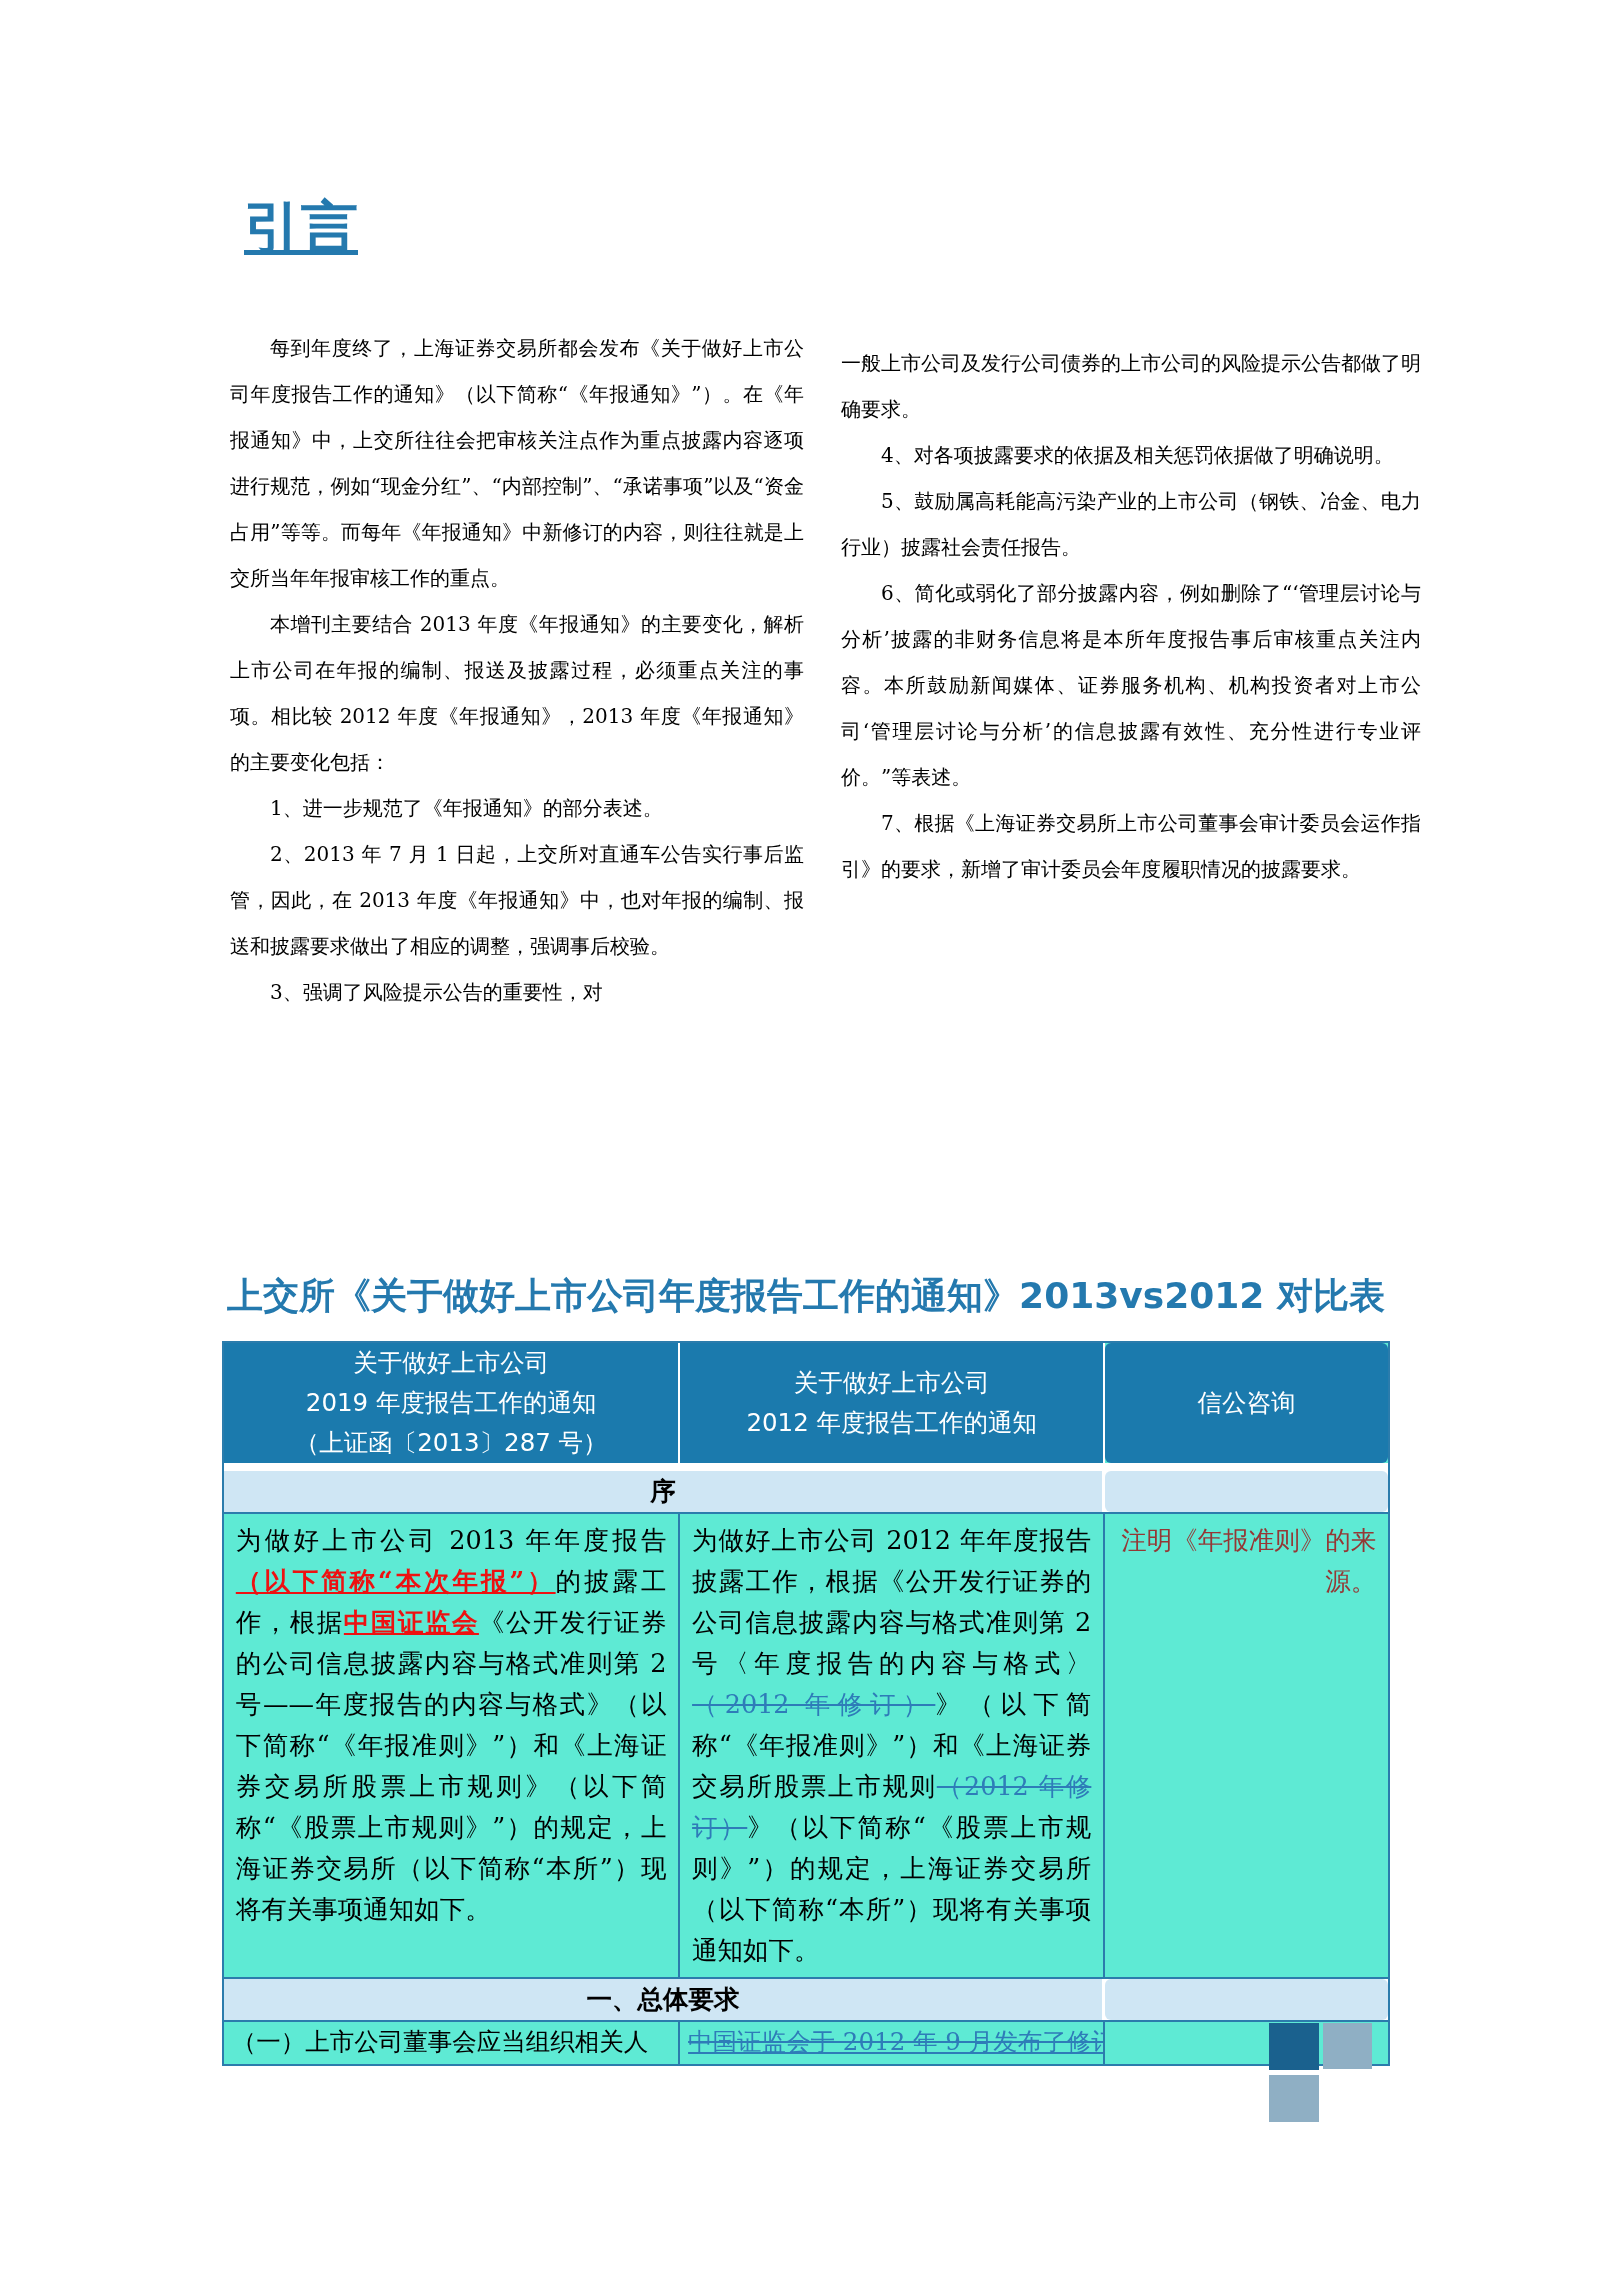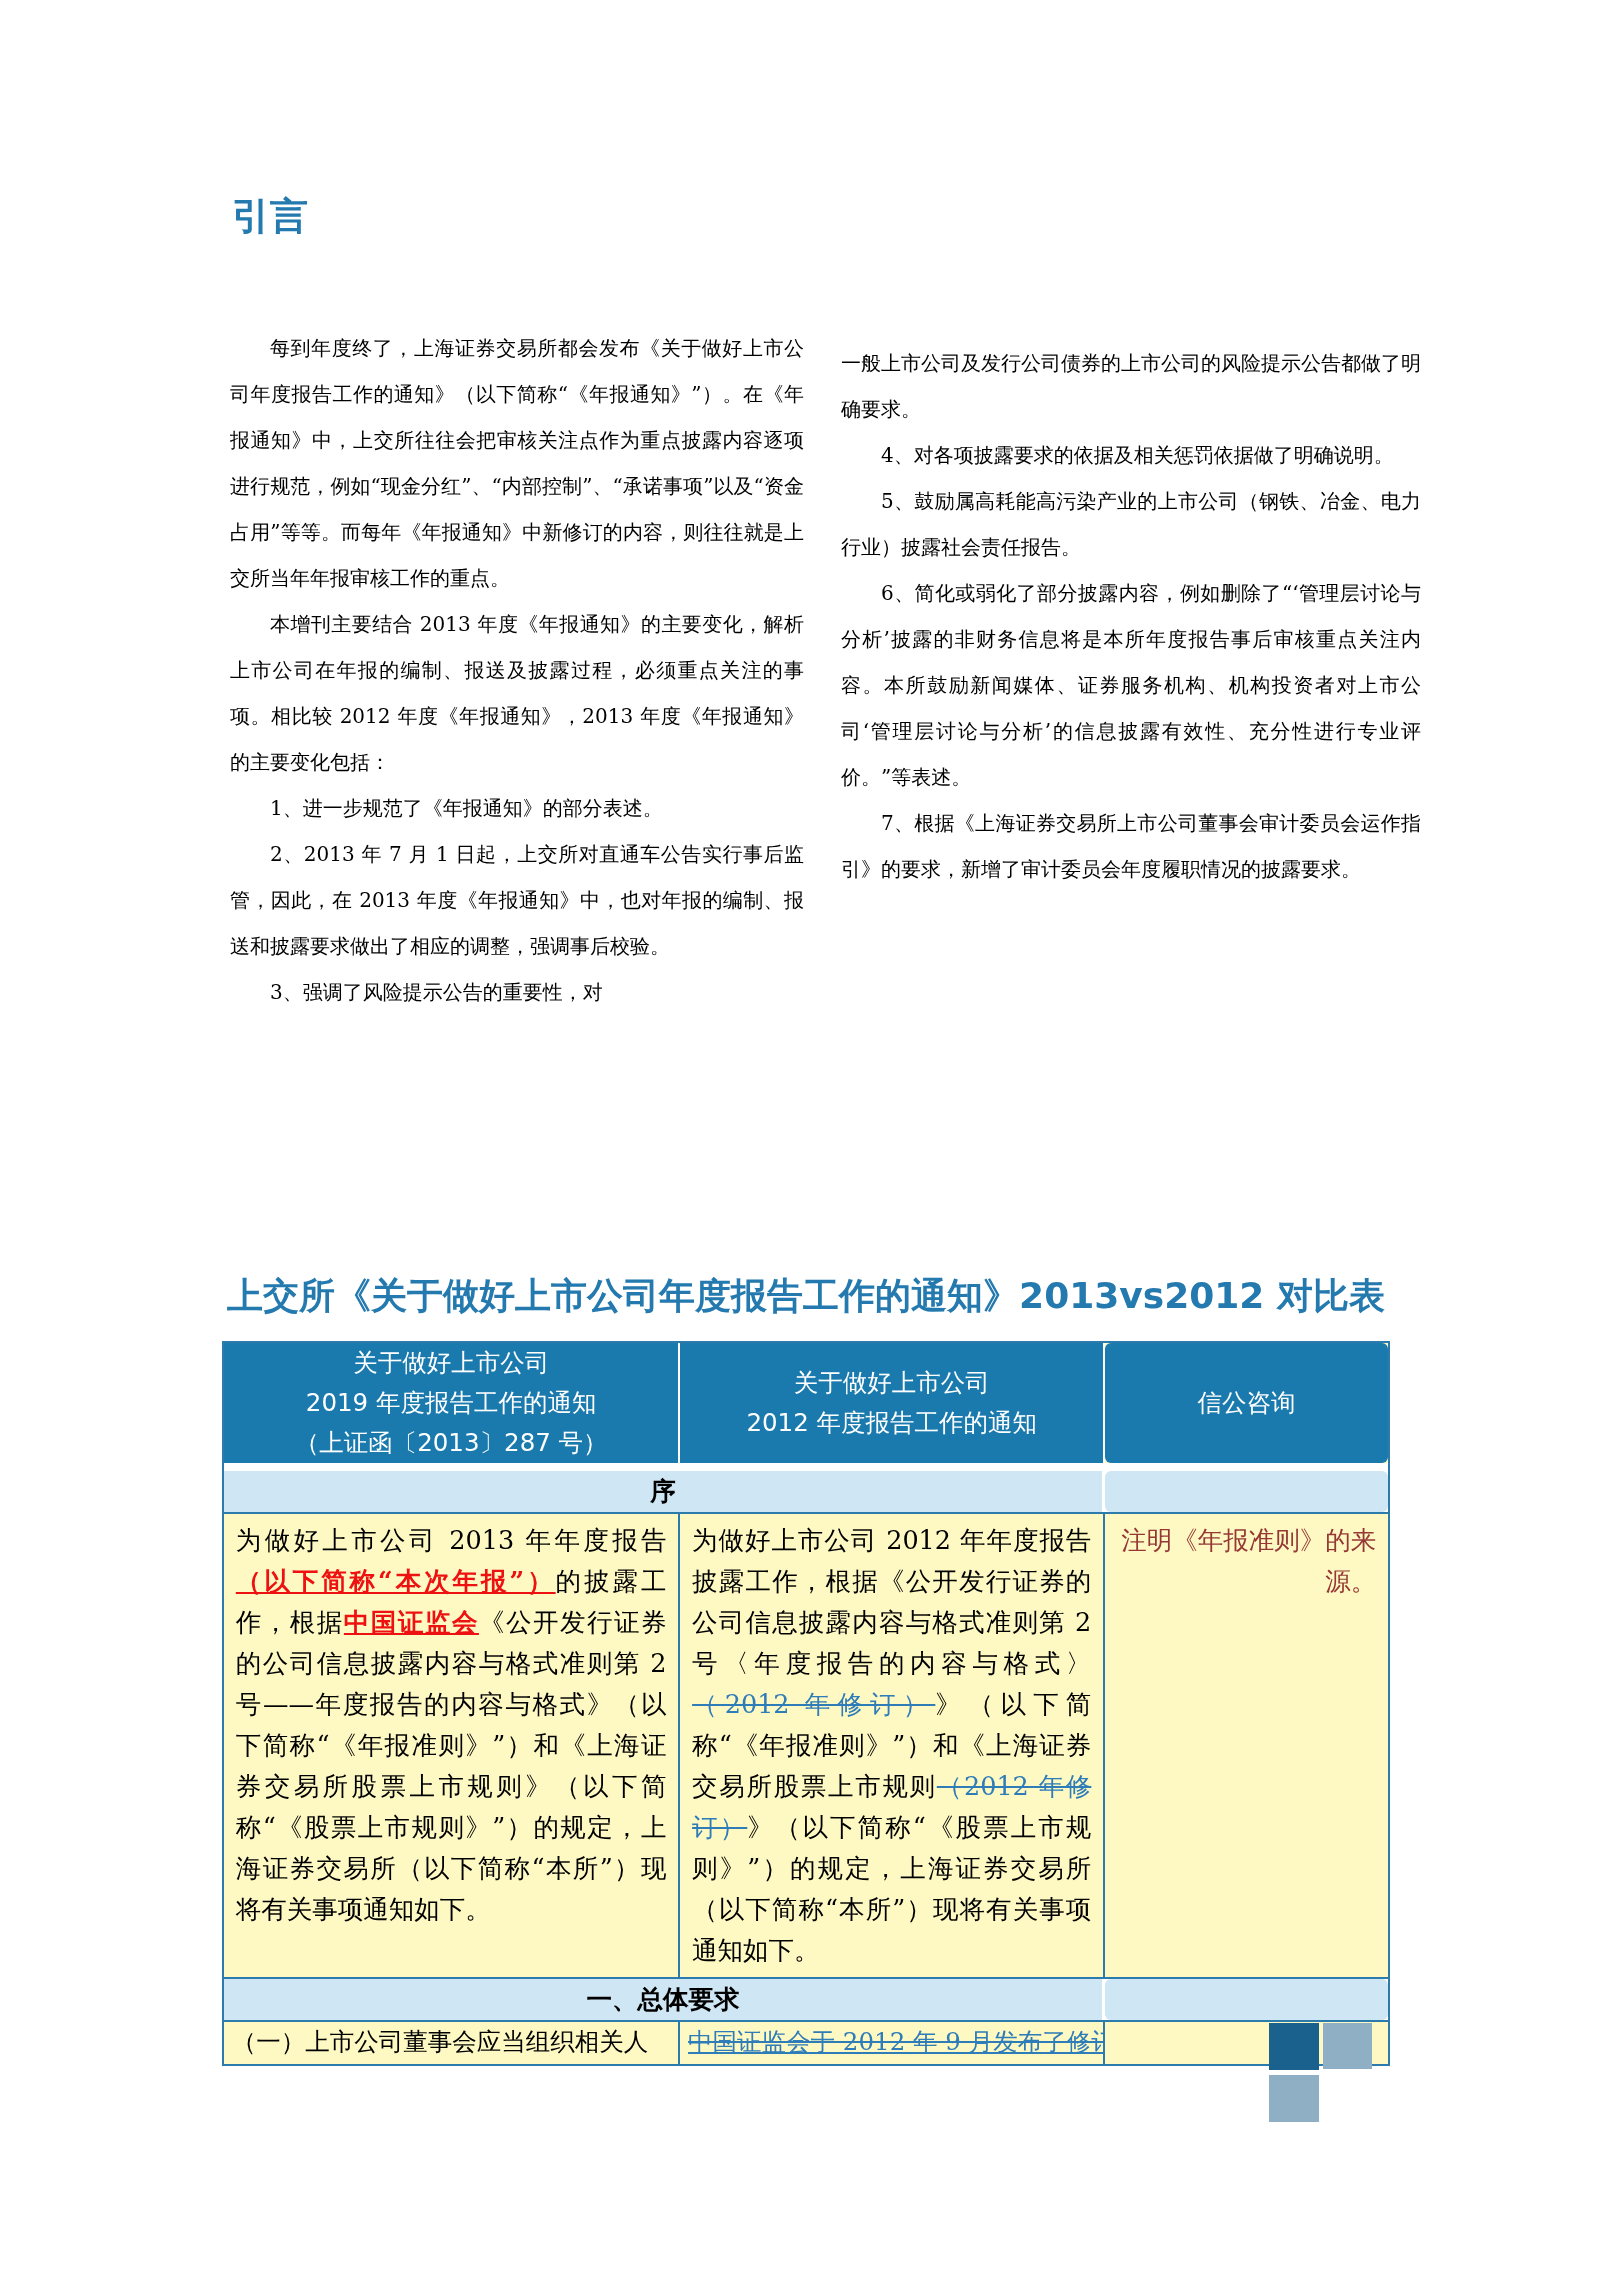--- a/index.html
+++ b/index.html
@@ -4,23 +4,23 @@
 <style>
   * { margin:0; padding:0; box-sizing:border-box; }
   html,body { background:#ffffff; }
   #page {
     position:relative; width:1621px; height:2293px; background:#ffffff;
     overflow:hidden; font-family:"DejaVu Serif", serif; color:#000000;
   }
 
   
   .page-title {
-    position:absolute; left:232px; top:196px;
+    position:absolute; left:244px; top:196px;
     font-family:"DejaVu Sans", sans-serif; font-weight:bold;
-    font-size:38px; line-height:1.1; color:#2479ae;
+    font-size:57px; line-height:1.1; color:#2479ae;text-decoration:underline;
   }
 
   
   .columns {
     position:absolute; left:230px; top:325px; width:1192px;
     display:flex; gap:37px;
   }
   .col { font-size:20px; line-height:46px; text-align:justify; }
   .col-left  { width:574px; }
   .col-right { width:580px;margin-top:15px; }
@@ -30,21 +30,21 @@
   
   .table-title {
     position:absolute; left:222px; top:1272px; width:1168px;
     text-align:center; font-family:"DejaVu Sans", sans-serif;
     font-weight:bold; font-size:36px; color:#2479ae;
   }
 
   
   .cmp-table {
     position:absolute; left:222px; top:1341px; width:1168px;
-    border:2.9px solid #2b7cac; border-bottom:none; background:#fef9c3;
+    border:2.9px solid #2b7cac; border-bottom:none; background:#5eead4;
     font-size:25.5px;
   }
   .t-row { display:flex; width:100%; }
   .c1  { width:39.2%; }
   .c2  { width:36.5%; }
   .c3  { width:24.3%;border-radius:6px; }
   .c12 { width:75.7%; }
 
   .head .cell {
     background:#1b7aad; color:#ffffff;

